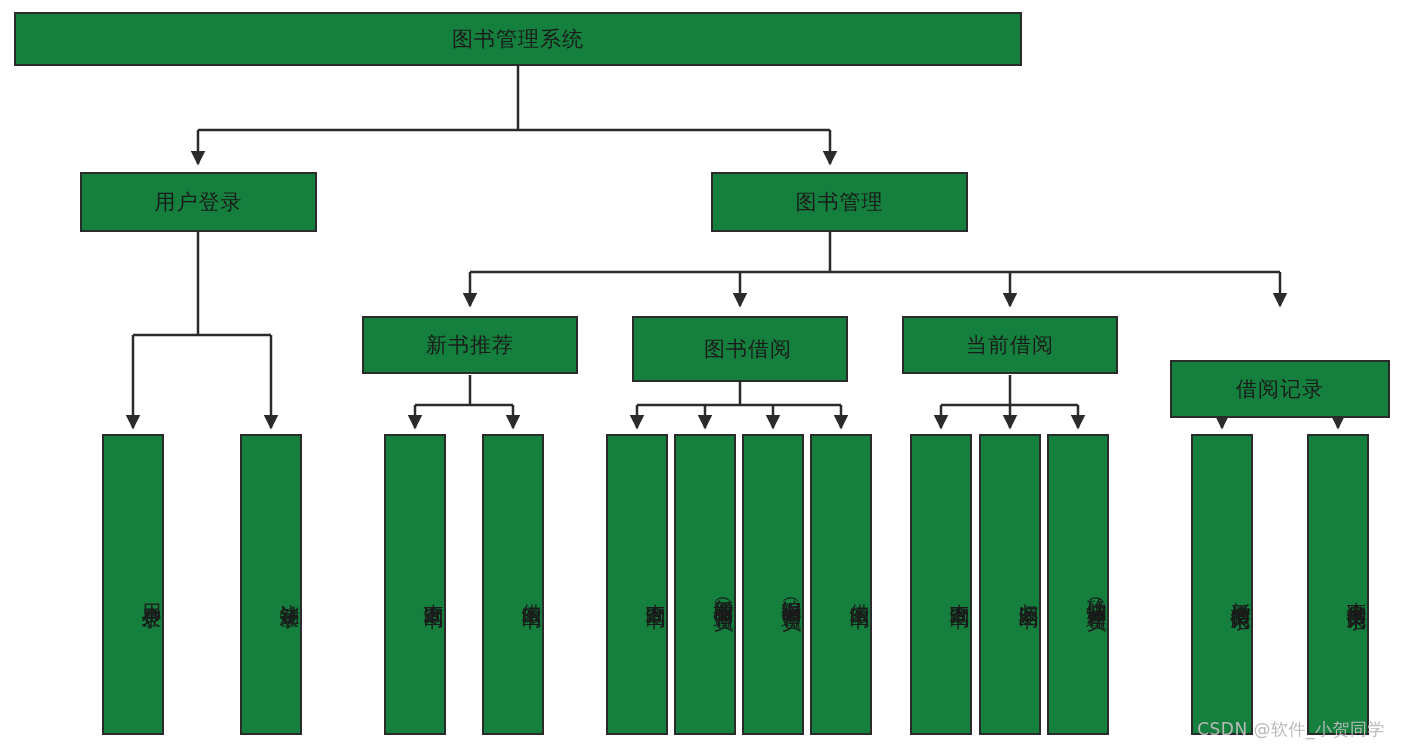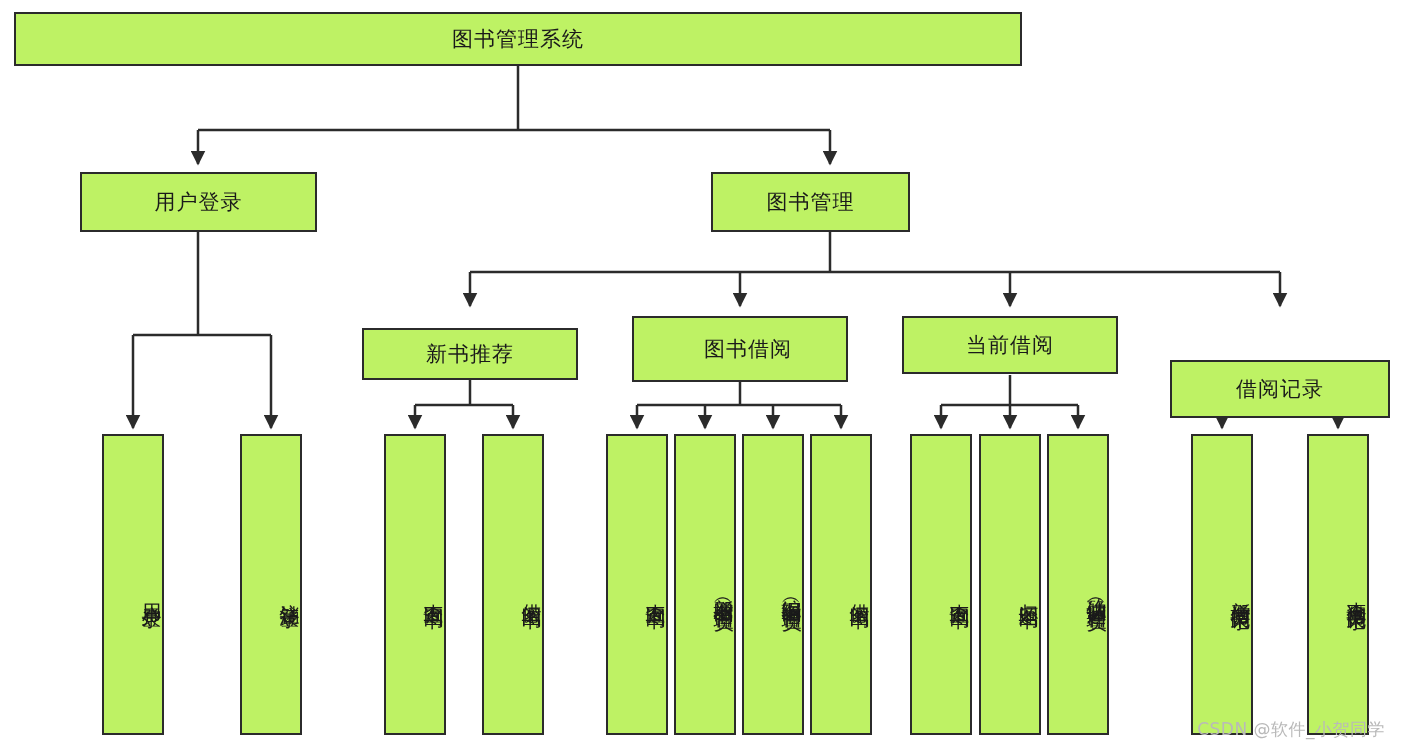--- a/index.html
+++ b/index.html
@@ -14,21 +14,21 @@
     position: relative;
     width: 1405px;
     height: 747px;
     background: #ffffff;
     overflow: hidden;
   }
   .node {
     position: absolute;
     box-sizing: border-box;
     border: 2px solid #2b2b2b;
-    background: #bef264;
+    background: #15803d;
     display: flex;
     align-items: center;
     justify-content: center;
     color: #1a1a1a;
   }
   .node.horiz {
     font-size: 21px;
     letter-spacing: 1px;
   }
   .node.vert {
@@ -119,25 +119,25 @@
   </svg>
 
   <div class="node horiz" style="left:14px; top:12px; width:1008px; height:54px;">
     <span>图书管理系统</span>
   </div>
 
   <div class="node horiz" style="left:80px; top:172px; width:237px; height:60px;">
     <span>用户登录</span>
   </div>
 
-  <div class="node horiz" style="left:711px; top:172px; width:199px; height:60px;">
+  <div class="node horiz" style="left:711px; top:172px; width:257px; height:60px;">
     <span>图书管理</span>
   </div>
 
-  <div class="node horiz" style="left:362px; top:316px; width:216px; height:52px;margin-top:12px;">
+  <div class="node horiz" style="left:362px; top:316px; width:216px; height:58px;">
     <span>新书推荐</span>
   </div>
 
   <div class="node horiz" style="left:632px; top:316px; width:216px; height:66px;padding-left:16px;">
     <span>图书借阅</span>
   </div>
 
   <div class="node horiz" style="left:902px; top:316px; width:216px; height:58px;">
     <span>当前借阅</span>
   </div>

